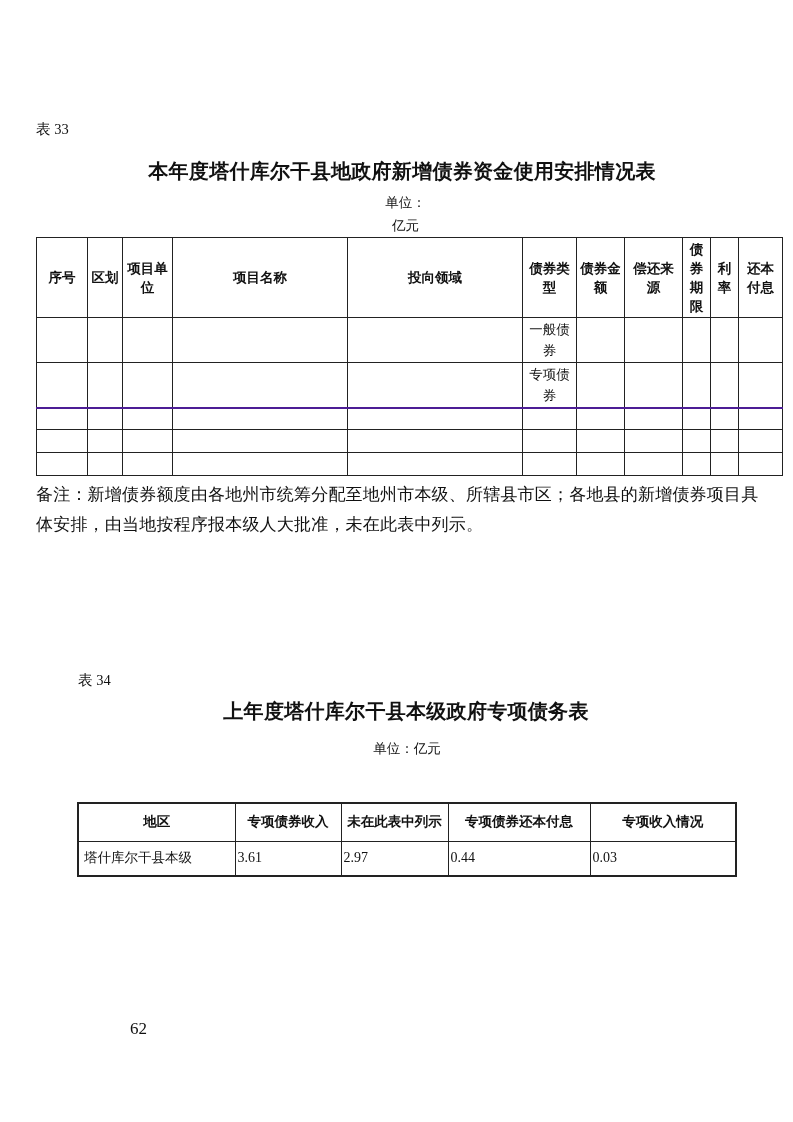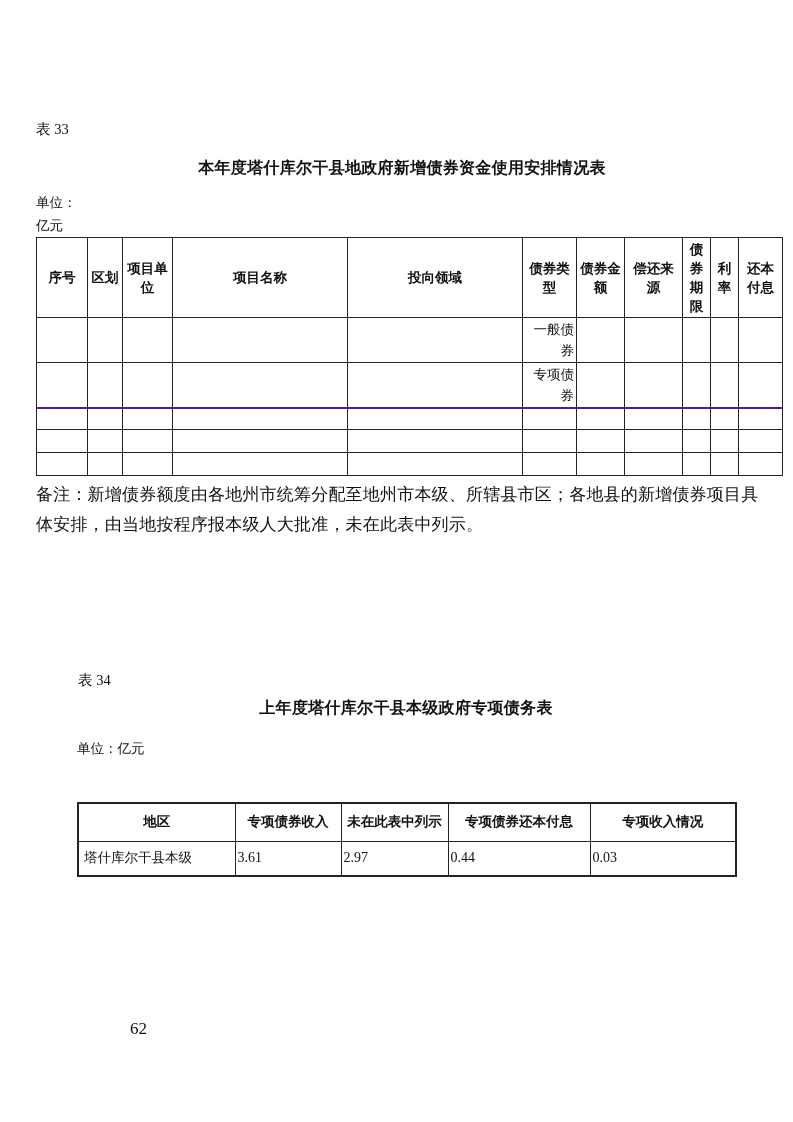--- a/index.html
+++ b/index.html
@@ -10,41 +10,41 @@
     height: 1122px;
     background: #ffffff;
     overflow: hidden;
     font-family: "Liberation Serif", "DejaVu Serif", serif;
     color: #111111;
     padding-left: 32px;
   }
   .abs { position: absolute; }
   .pre { white-space: pre-line; }
   .table-label { font-size: 14.5px; }
-  .table-title { font-weight: bold; font-size: 16px; text-align: center; letter-spacing: 0.3px; }
-  .unit-line { font-size: 13.5px; text-align: left; line-height: 23px; }
+  .table-title { font-weight: bold; font-size: 20px; text-align: center; letter-spacing: 0.3px; }
+  .unit-line { font-size: 13.5px; text-align: center; line-height: 23px; }
   table { border-collapse: collapse; table-layout: fixed; position: absolute; }
 
   
   #t33 { left: 36px; top: 237px; width: 746px; }
   #t33 td {
     border: 1px solid #222222;
     overflow: hidden;
     vertical-align: middle;
     padding: 0 2px;
   }
   #t33 td.hd {
     font-weight: bold;
     font-size: 13.5px;
     text-align: center;
     line-height: 19px;
   }
   #t33 td.bd {
     font-size: 13.5px;
-    text-align: right;
+    text-align: center;
     line-height: 21px;
   }
   #t33 tr.thick-sep td { border-bottom: 2px solid #4c1d95; }
 
   
   #t33-note { font-size: 17px; line-height: 30px; letter-spacing: 0.2px; }
 
   
   #t34 { left: 77px; top: 754px; width: 658px; border: 2px solid #222222; margin-top: 48px; }
   #t34 td { border: 1.5px solid #222222; vertical-align: middle; overflow: hidden; }

